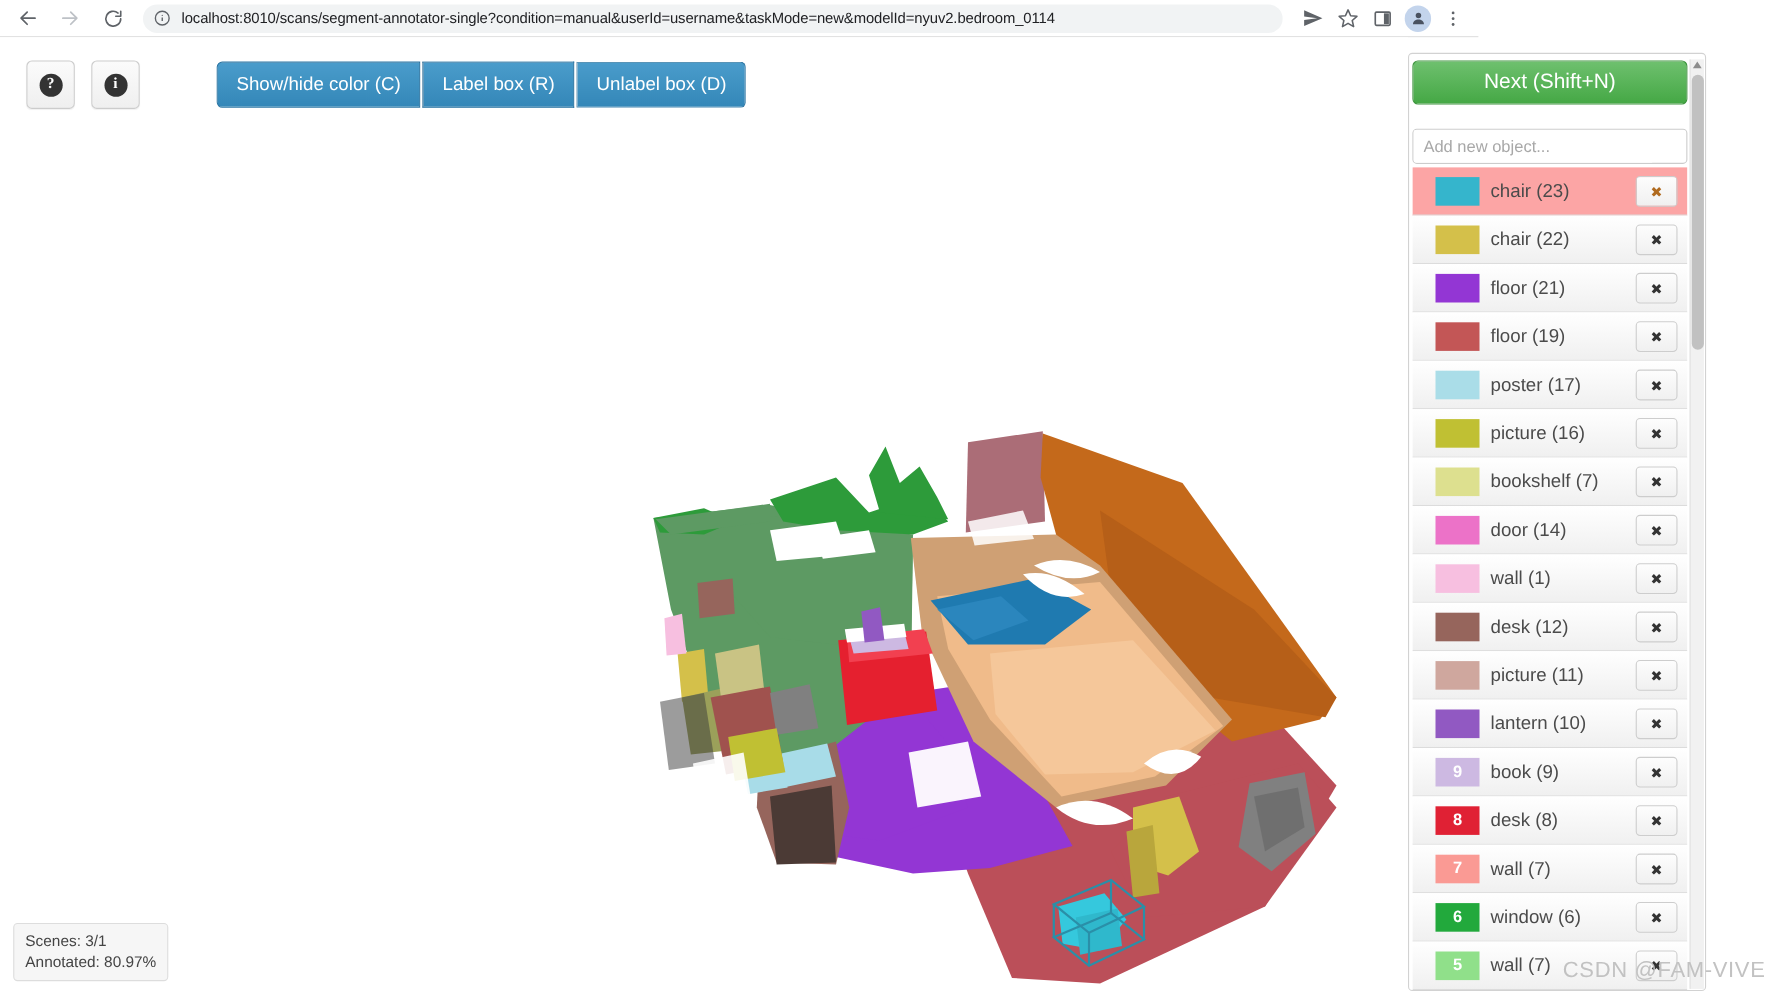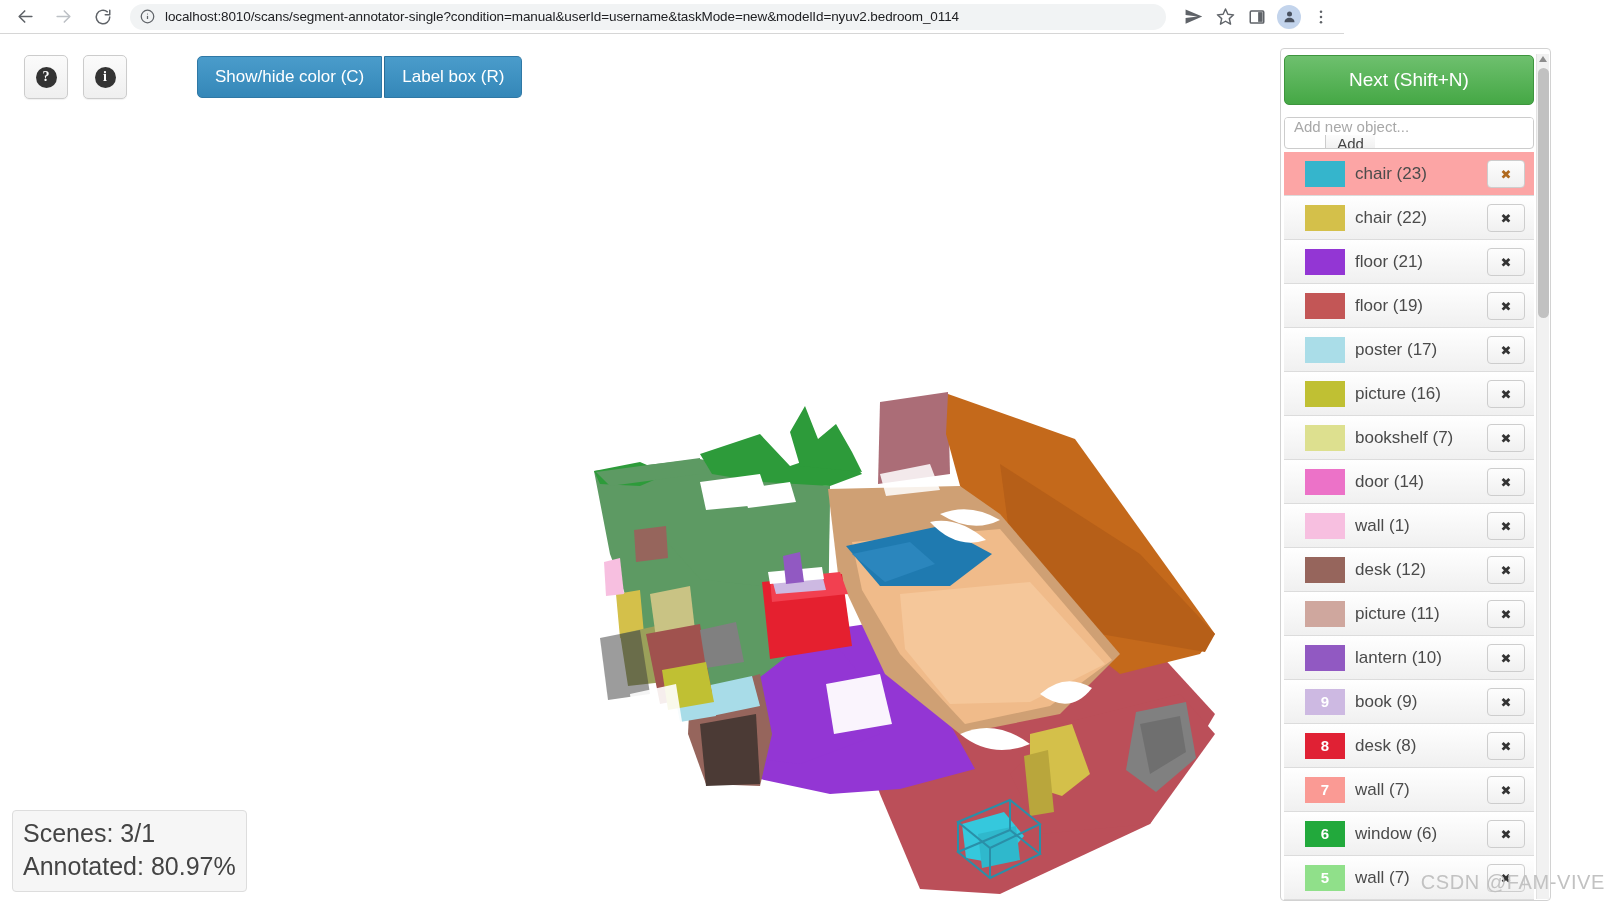--- a/index.html
+++ b/index.html
@@ -121,21 +121,21 @@
   .tb-btn + .tb-btn { border-left: 1px solid #2b6d96; margin-left: 2px; }
 
   
   .status-box {
     position: absolute;
     left: 12px; bottom: 9px;
     background: #f6f6f6;
     border: 1px solid #dddddd;
     border-radius: 4px;
     padding: 6px 10px 8px 10px;
-    font-size: 25px;
+    font-size: 14px;
     color: #444444;
     line-height: 1.32;
   }
 
   
   .watermark {
     position: absolute;
     right: 10px; bottom: 7px;
     font-size: 20px;
     color: #c2c2c2;
@@ -163,39 +163,38 @@
   }
   .panel-inner {
     position: absolute;
     left: 1284px; top: 0;
     width: 331px; height: 867px;
     pointer-events: auto;
   }
   .next-btn {
     position: absolute;
     left: 0; top: 21px;
-    width: 250px; height: 50px;
+    width: 250px; height: 40px;
     background: linear-gradient(#6ec06e, #45a845);
     border: 1px solid #3e953e;
     border-radius: 5px;
     color: #ffffff;
     font-size: 19px;
     display: flex; align-items: center; justify-content: center;
     cursor: pointer;
   }
   .add-row {
     position: absolute;
     left: 0; top: 83px;
     width: 250px; height: 32px;
     display: flex;
     border: 1px solid #cccccc;
     border-radius: 4px;
     overflow: hidden;
     background: #ffffff;
-    flex-direction: column;
   }
   .add-input {
     flex: 1;
     border: none;
     outline: none;
     padding: 0 9px;
     font-size: 15px;
     color: #555555;
     font-family: "Liberation Sans", sans-serif;
     background: #ffffff;
@@ -452,20 +451,21 @@
   <div class="icon-btn icon-btn-help">
     <span class="glyph-circle">?</span>
   </div>
   <div class="icon-btn icon-btn-info">
     <span class="glyph-circle">i</span>
   </div>
 
   <div class="toolbar">
     <div class="tb-btn">Show/hide color (C)</div>
     <div class="tb-btn">Label box (R)</div>
+    <div class="tb-btn">Unlabel box (D)</div>
   </div>
 
   <div class="status-box">
     <div>Scenes: 3/1</div>
     <div>Annotated: 80.97%</div>
   </div>
 
   <div class="side-panel">
     <div class="panel-inner">
       <div class="panel-frame"></div>

